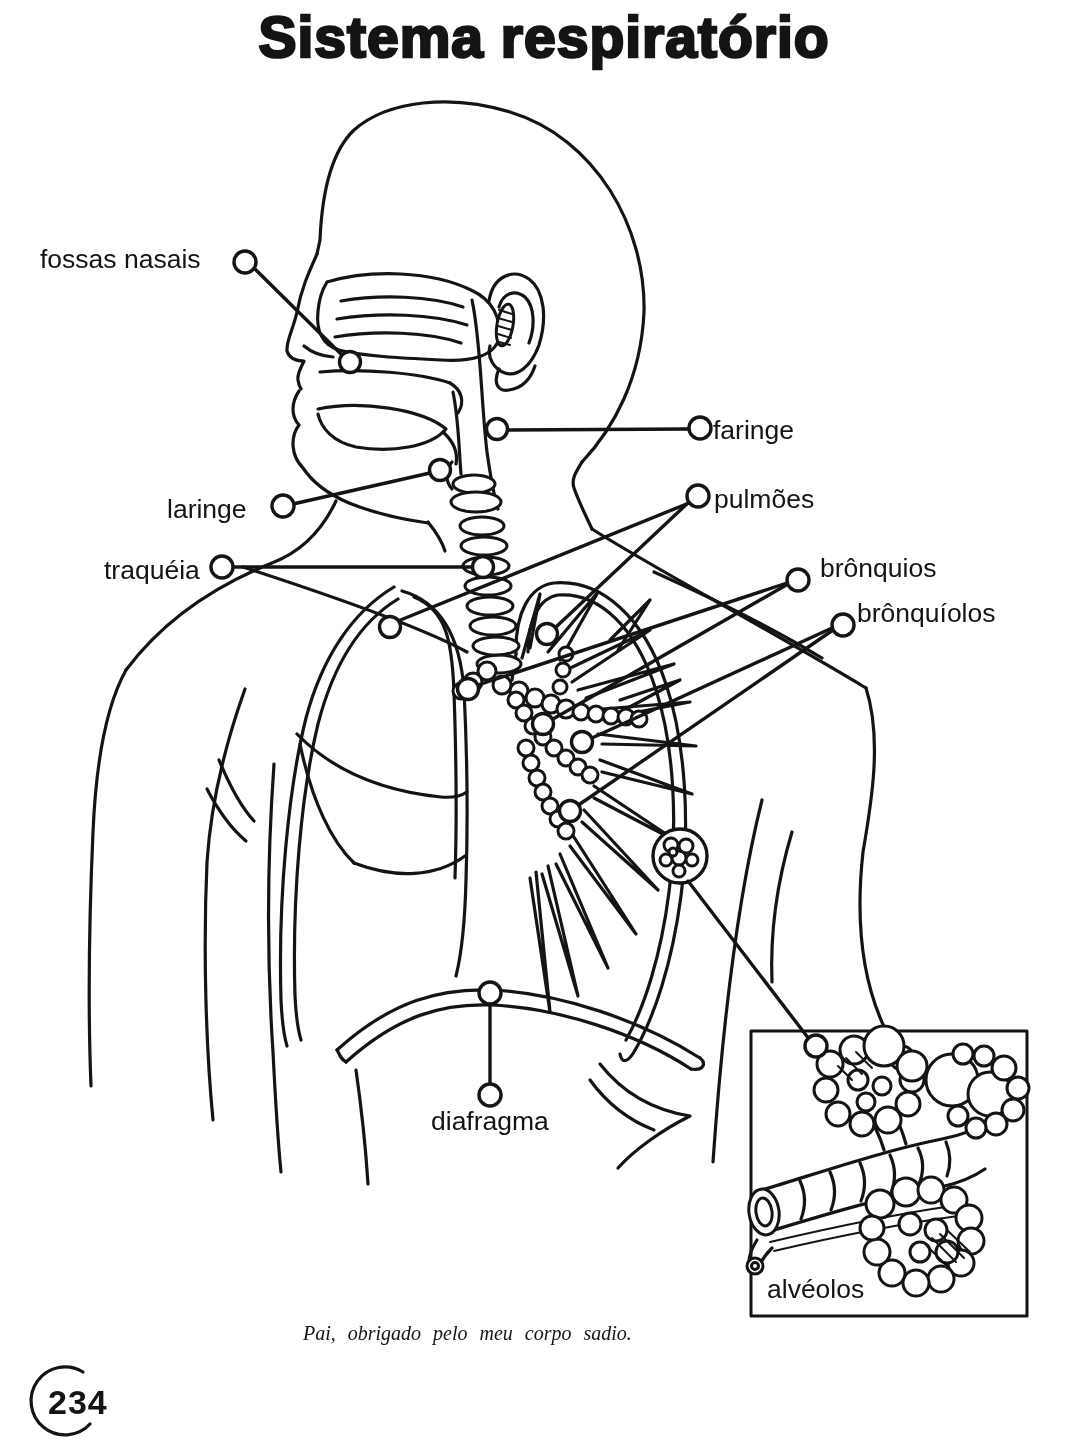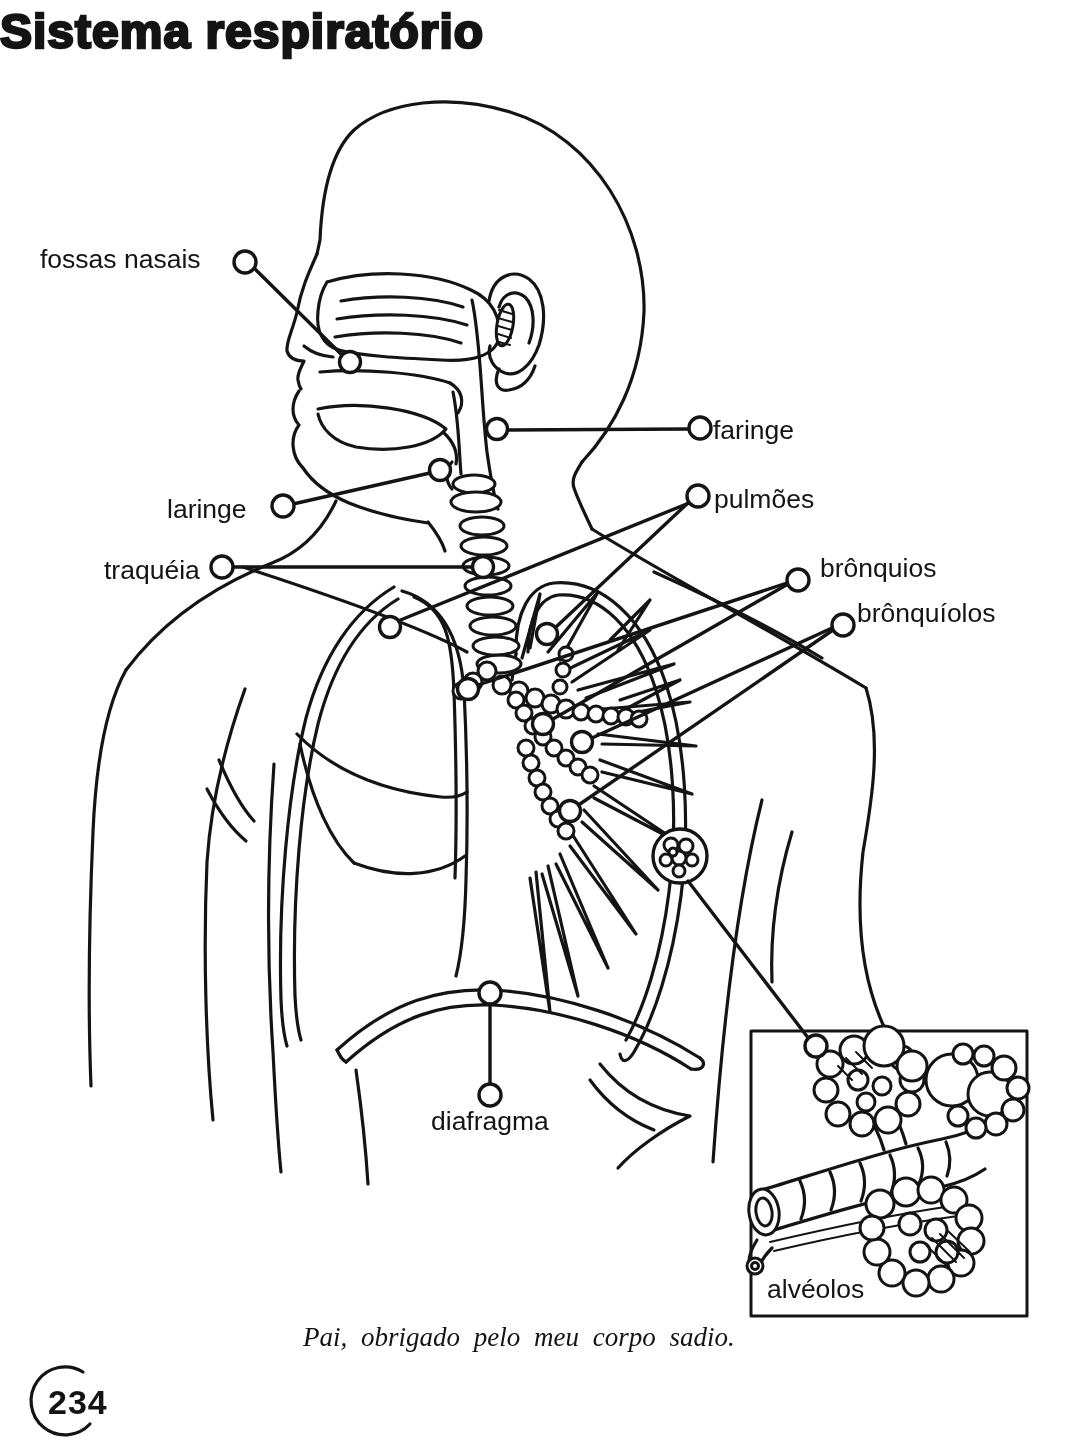--- a/index.html
+++ b/index.html
@@ -5,43 +5,43 @@
   :root { --ink:#141414; --paper:#ffffff; }
   html,body { margin:0; padding:0; }
   body {
     width:1088px; height:1440px; position:relative;
     background:var(--paper);
     font-family:"Liberation Sans", sans-serif;
     overflow:hidden;
   }
   .page-title {
     position:absolute; top:4px; left:0; width:100%;
-    margin:0; text-align:left;
-    font-size:48px; font-weight:bold; letter-spacing:1px;
+    margin:0; text-align:center;
+    font-size:57px; font-weight:bold; letter-spacing:1px;
     color:var(--ink); -webkit-text-stroke:2.6px var(--ink);
   }
   svg.art { position:absolute; left:0; top:0; }
   svg .s  { stroke:var(--ink); fill:none; stroke-width:3.2; stroke-linecap:round; stroke-linejoin:round; }
   svg .w  { stroke:var(--ink); fill:var(--paper); stroke-width:3; stroke-linejoin:round; }
   svg .thin { stroke:var(--ink); fill:none; stroke-width:1.8; stroke-linecap:round; }
   svg .hatch { stroke:var(--ink); fill:none; stroke-width:2; stroke-linecap:round; }
   svg .lead { stroke:var(--ink); fill:none; stroke-width:3.4; stroke-linecap:round; }
   svg .node { stroke:var(--ink); fill:var(--paper); stroke-width:3.4; }
   svg text.lbl {
     font-family:"Liberation Sans", sans-serif;
     font-size:26.5px; fill:var(--ink);
   }
   svg text.pagenum {
     font-family:"Liberation Sans", sans-serif;
     font-size:34px; font-weight:bold; fill:var(--ink); letter-spacing:1px;
   }
   .prayer {
     position:absolute; left:303px; top:1322px;
     font-family:"Liberation Serif", serif; font-style:italic;
-    font-size:27px; color:var(--ink); word-spacing:7px; white-space:nowrap;
+    font-size:20px; color:var(--ink); word-spacing:7px; white-space:nowrap;
   }
 </style>
 </head>
 <body>
 
 <h1 class="page-title">Sistema respiratório</h1>
 
 <svg class="art" width="1088" height="1440" viewBox="0 0 1088 1440">
 
   <g>

